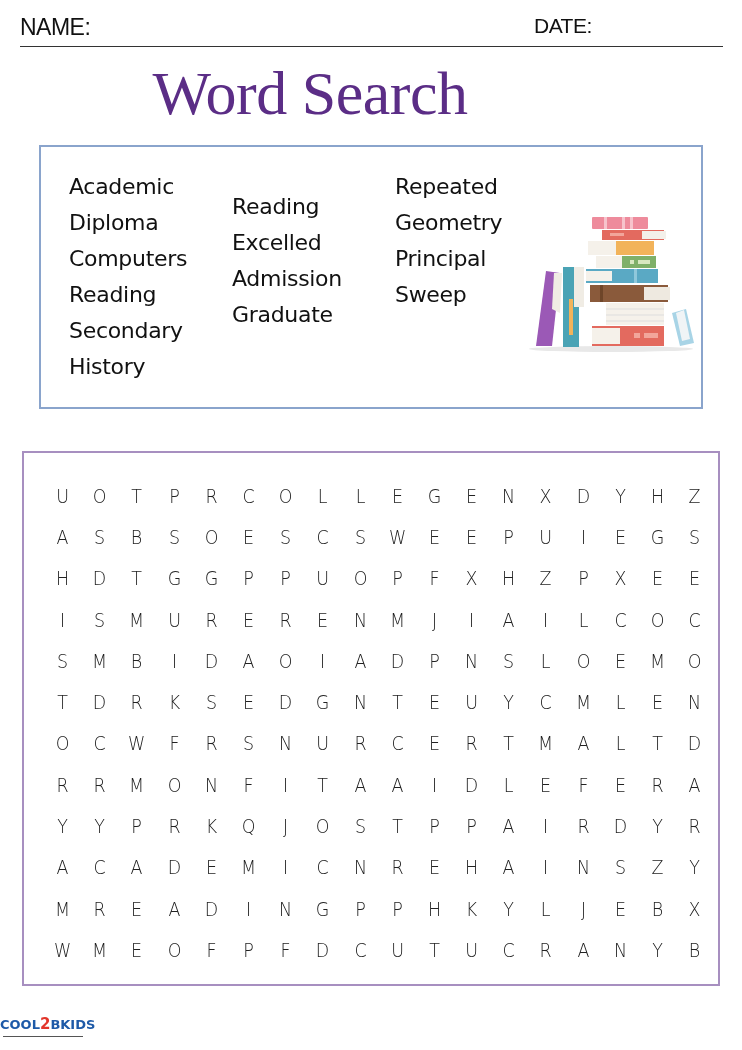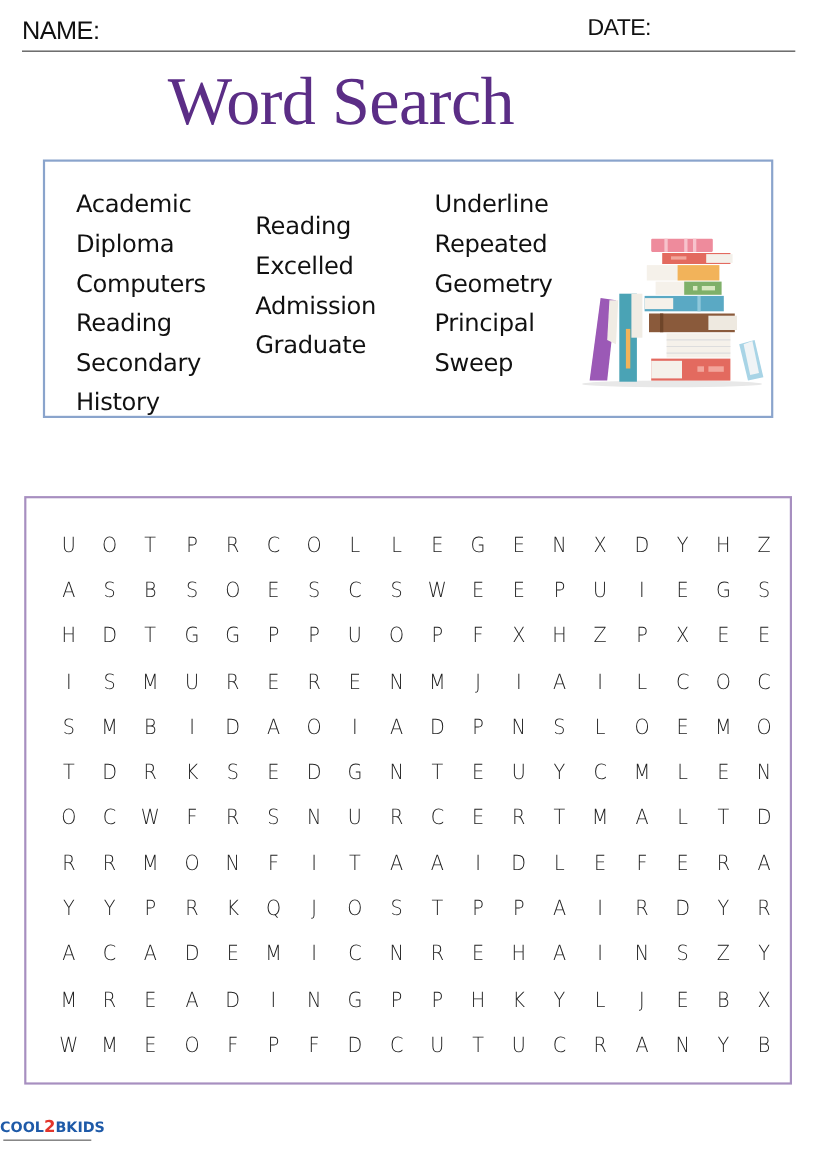--- a/index.html
+++ b/index.html
@@ -4,21 +4,21 @@
   <style>
     html, body { margin: 0; padding: 0; background: #ffffff; }
     body { width: 742px; height: 1050px; position: relative; overflow: hidden; font-family: "DejaVu Sans", sans-serif; color: #111; }
 
     .header { position: absolute; left: 20px; top: 12px; width: 703px; height: 34px; border-bottom: 1.5px solid #333; }
     .header .name { position: absolute; left: 0; top: 2px; font-family: "Liberation Sans", sans-serif; font-size: 23px; letter-spacing: -0.5px; color: #111; }
     .header .date { position: absolute; left: 514px; top: 2px; font-family: "Liberation Sans", sans-serif; font-size: 21px; letter-spacing: -0.5px; color: #111; }
 
     .title { position: absolute; left: 0; width: 620px; top: 58px; text-align: center; font-family: "Liberation Serif", serif; font-size: 62px; color: #5b2d86; letter-spacing: -0.5px; }
 
-    .wordbox { position: absolute; left: 39px; top: 145px; width: 664px; height: 235px; border: 2px solid #8aa4cc; box-sizing: border-box; }
+    .wordbox { position: absolute; left: 39px; top: 145px; width: 664px; height: 264px; border: 2px solid #8aa4cc; box-sizing: border-box; }
     .col { position: absolute; font-family: "DejaVu Sans", sans-serif; font-size: 22px; line-height: 36px; color: #111; }
     .col div { white-space: nowrap; letter-spacing: -0.3px; }
     .col1 { left: 28px; top: 22px; }
     .col2 { left: 191px; top: 42px; }
     .col3 { left: 354px; top: 22px; }
 
     .books { position: absolute; left: 485px; top: 62px; width: 170px; height: 150px; }
 
     .gridbox { position: absolute; left: 22px; top: 451px; width: 698px; height: 535px; border: 2px solid #a78fc0; box-sizing: border-box; }
     .grid { position: absolute; left: 20px; top: 22px; }
@@ -49,21 +49,20 @@
     <div>Secondary</div>
     <div>History</div>
   </div>
   <div class="col col2">
     <div>Reading</div>
     <div>Excelled</div>
     <div>Admission</div>
     <div>Graduate</div>
   </div>
   <div class="col col3">
-    <div>Underline</div>
     <div>Repeated</div>
     <div>Geometry</div>
     <div>Principal</div>
     <div>Sweep</div>
   </div>
 
   <svg class="books" viewBox="0 0 170 150" xmlns="http://www.w3.org/2000/svg">
 
     <ellipse cx="85" cy="140" rx="82" ry="3" fill="#e8e8e8"></ellipse>
 

